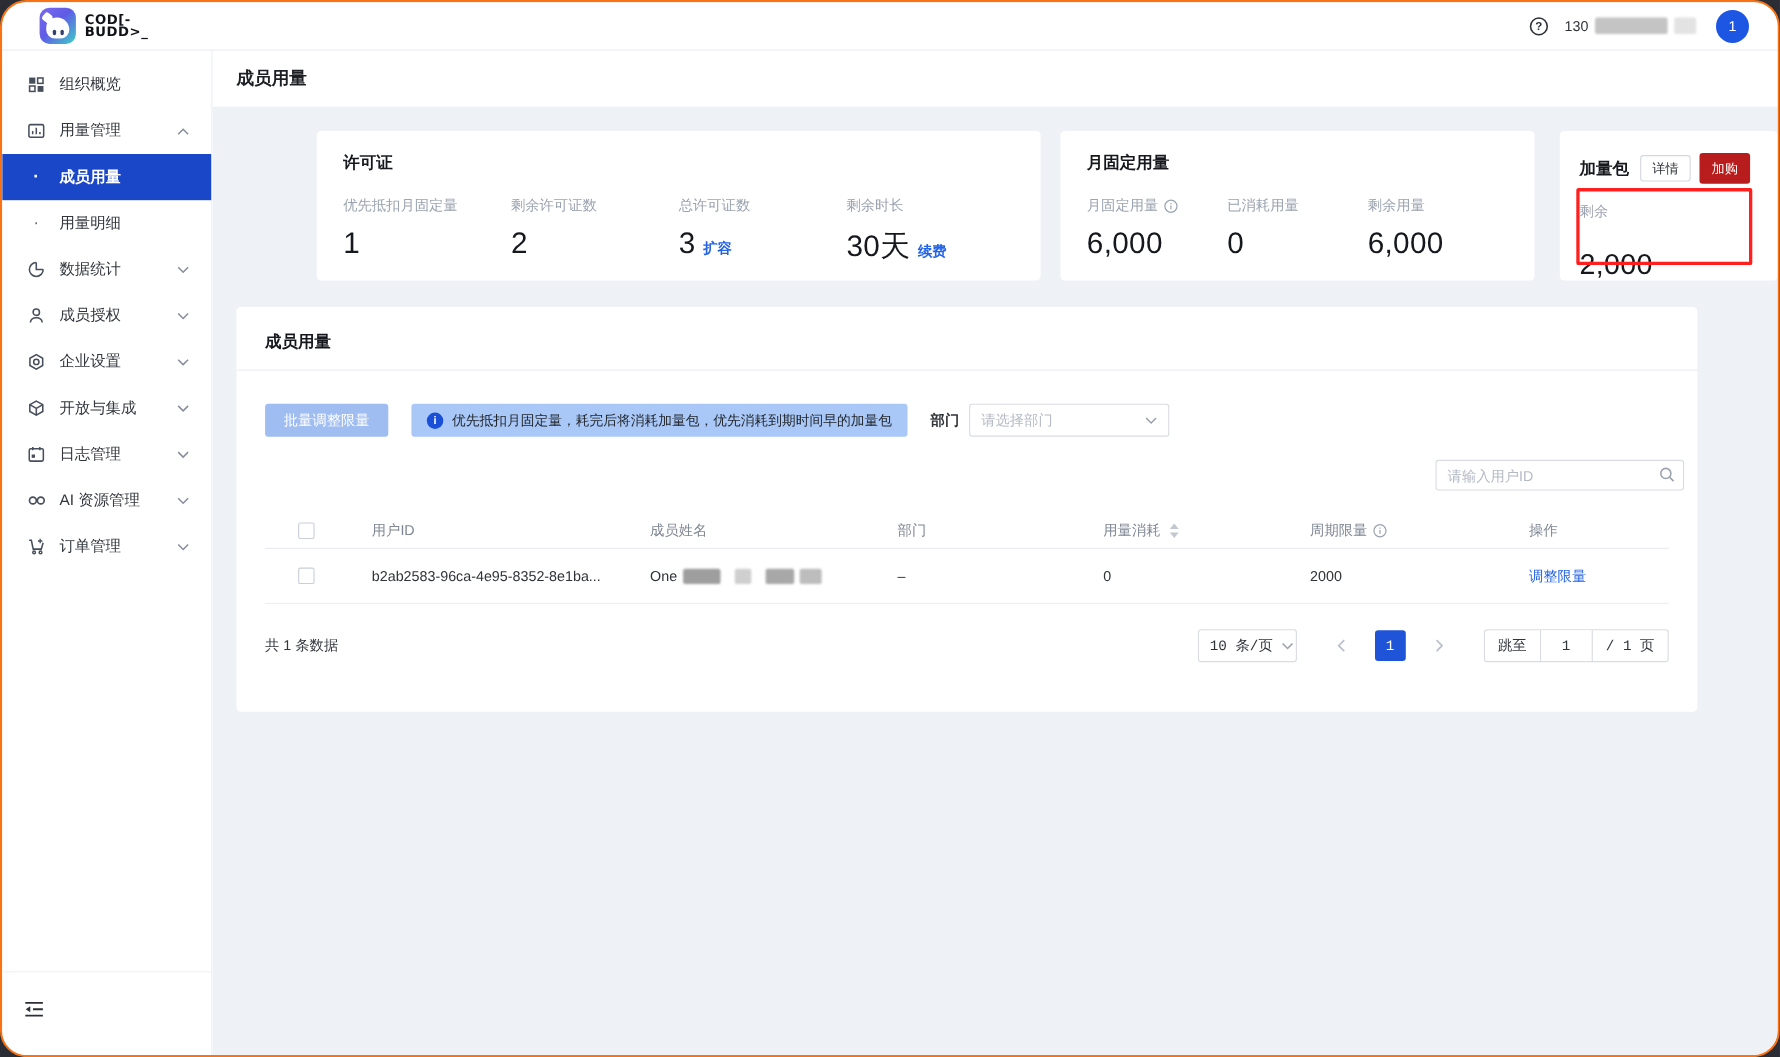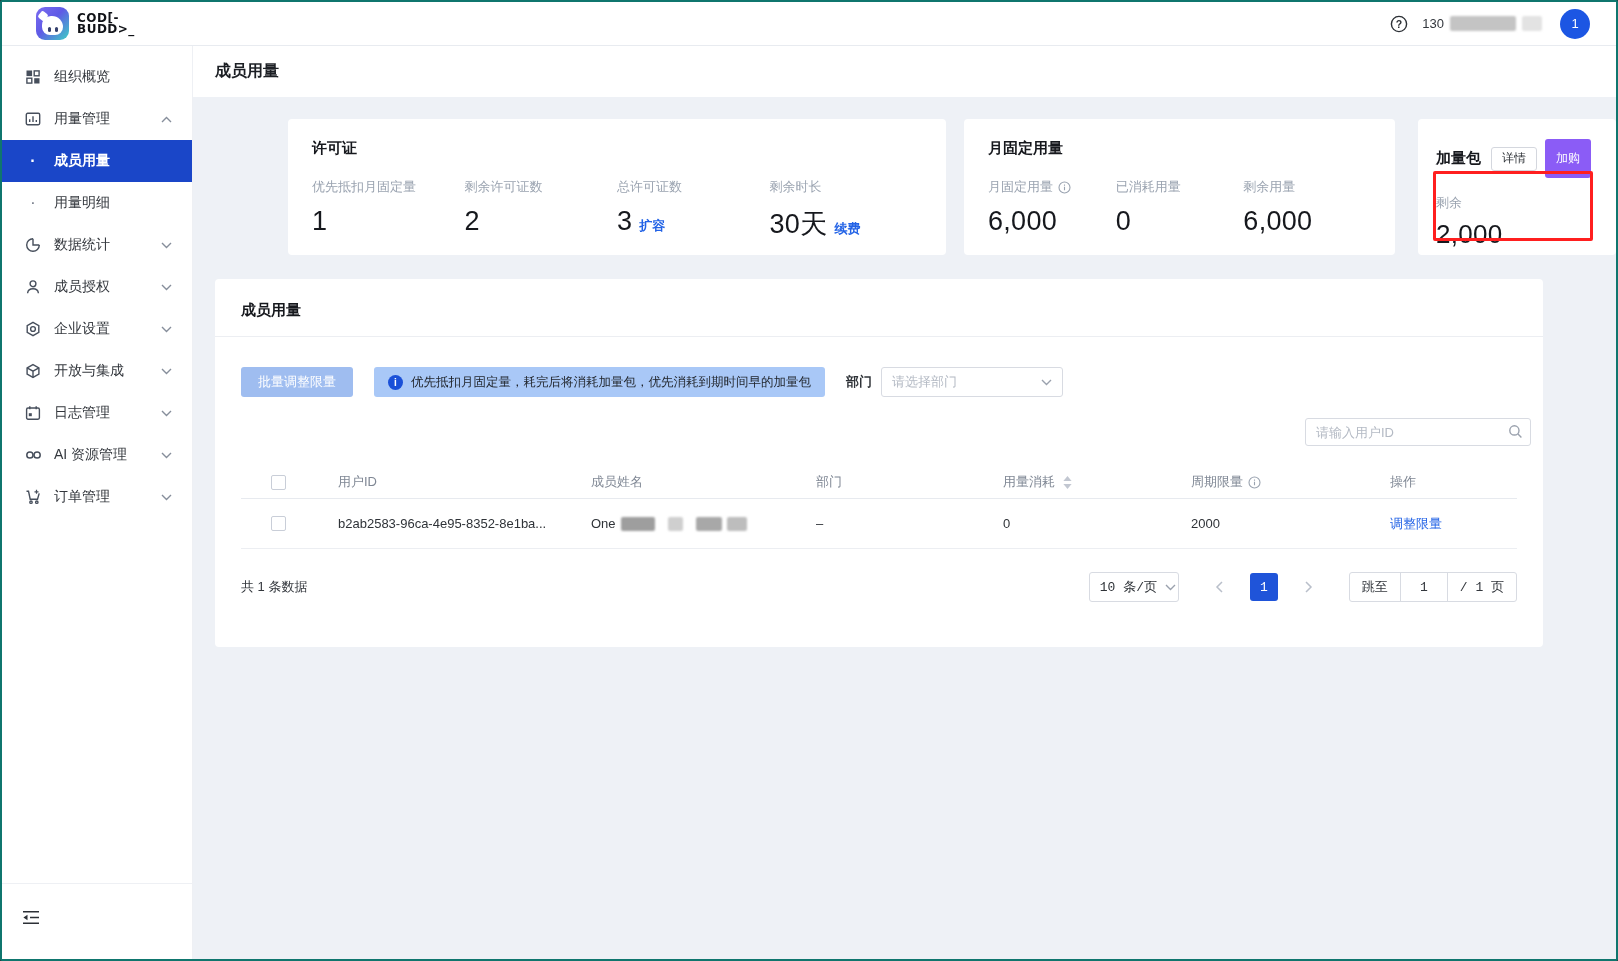--- a/index.html
+++ b/index.html
@@ -1,19 +1,19 @@
 <!DOCTYPE html>
 <html><head>
 <meta charset="utf-8">
 <style>
   * { margin:0; padding:0; box-sizing:border-box; }
   html,body { background:#2a2d33; }
   body { font-family:"Liberation Sans","DejaVu Sans",sans-serif; }
-  .window{ position:relative; width:1618px; height:961px; background:#fff; border-radius:2px;
-           overflow:hidden; border:2px solid #0f766e; }
+  .window{ position:relative; width:1618px; height:961px; background:#fff; border-radius:24px;
+           overflow:hidden; border:2px solid #f97316; }
 
   
   .topbar{ position:absolute; top:0; left:0; right:0; height:44px; background:#fff;
            border-bottom:1px solid #e8ebf0; display:flex; align-items:center; padding:0 26px 0 34px; z-index:5;}
   .logo-group{ display:flex; align-items:center; gap:8px; }
   .logo-mark{ width:33px; height:33px; border-radius:9px; background:linear-gradient(135deg,#7b6cf0 0%,#5f5ae6 45%,#3ecfc4 100%);
               position:relative; overflow:hidden;}
   .logo-mark .face{ position:absolute; left:6px; top:9px; width:21px; height:19px; background:#fff;
                     border-radius:9px 11px 8px 8px; }
   .logo-mark .eye{ position:absolute; width:3px; height:5px; background:#35406e; border-radius:2px; top:20px;}
@@ -57,21 +57,21 @@
   .card-license .stat{ width:159px;}
   .card-monthly .stat{ width:135px;}
   .stat-label{ font-size:13px; color:#9aa3b0; display:flex; align-items:center; gap:5px;}
   .stat-value-row{ margin-top:10px; display:flex; align-items:baseline; gap:7px;}
   .stat-value{ font-size:27px; color:#16181d; font-weight:500; letter-spacing:.3px;}
   .mini-link{ font-size:13px; color:#2363e6; font-weight:bold; cursor:pointer;}
   .addon-head{ display:flex; align-items:center; gap:8px;}
   .addon-head .card-title{ margin-right:2px;}
   .btn-outline{ height:24px; padding:0 10px; border:1px solid #d4d7de; border-radius:3px; background:#fff;
                 font-size:12px; color:#2f3338; display:flex; align-items:center; cursor:pointer;}
-  .btn-solid{ height:39px; padding:0 11px; border:none; border-radius:3px; background:#8b5cf6; font-size:12px;
+  .btn-solid{ height:28px; padding:0 11px; border:none; border-radius:3px; background:#b91c1c; font-size:12px;
               color:#fff; display:flex; align-items:center; cursor:pointer;}
   .addon-remaining{ margin-top:16px;}
   .addon-remaining .stat-value{ font-size:26px;}
   .annotation-box{ position:absolute; left:15px; top:52px; width:160px; height:70px; border:3px solid #ff1f1f; border-radius:2px; pointer-events:none;}
 
   
   .panel{ background:#fff; border-radius:4px; margin:24px 0 0 22px; width:1328px; height:368px; position:relative;}
   .panel-head{ padding:22px 26px 16px; border-bottom:1px solid #eceef2;}
   .panel-title{ font-size:15px; font-weight:bold; color:#16181d;}
   .toolbar{ display:flex; align-items:center; margin:30px 26px 0; gap:21px;}
@@ -391,21 +391,21 @@
       </div>
 
       <div class="card card-addon">
         <div class="addon-head">
           <span class="card-title">加量包</span>
           <button class="btn-outline">详情</button>
           <button class="btn-solid">加购</button>
         </div>
         <div class="addon-remaining">
           <span class="stat-label">剩余</span>
-          <div class="stat-value-row" style="margin-top:7px;">
+          <div class="stat-value-row" style="margin-top:24px;">
             <span class="stat-value">2,000</span>
           </div>
         </div>
         <div class="annotation-box"></div>
       </div>
     </div>
 
     <div class="panel">
       <div class="panel-head">
         <span class="panel-title">成员用量</span>

